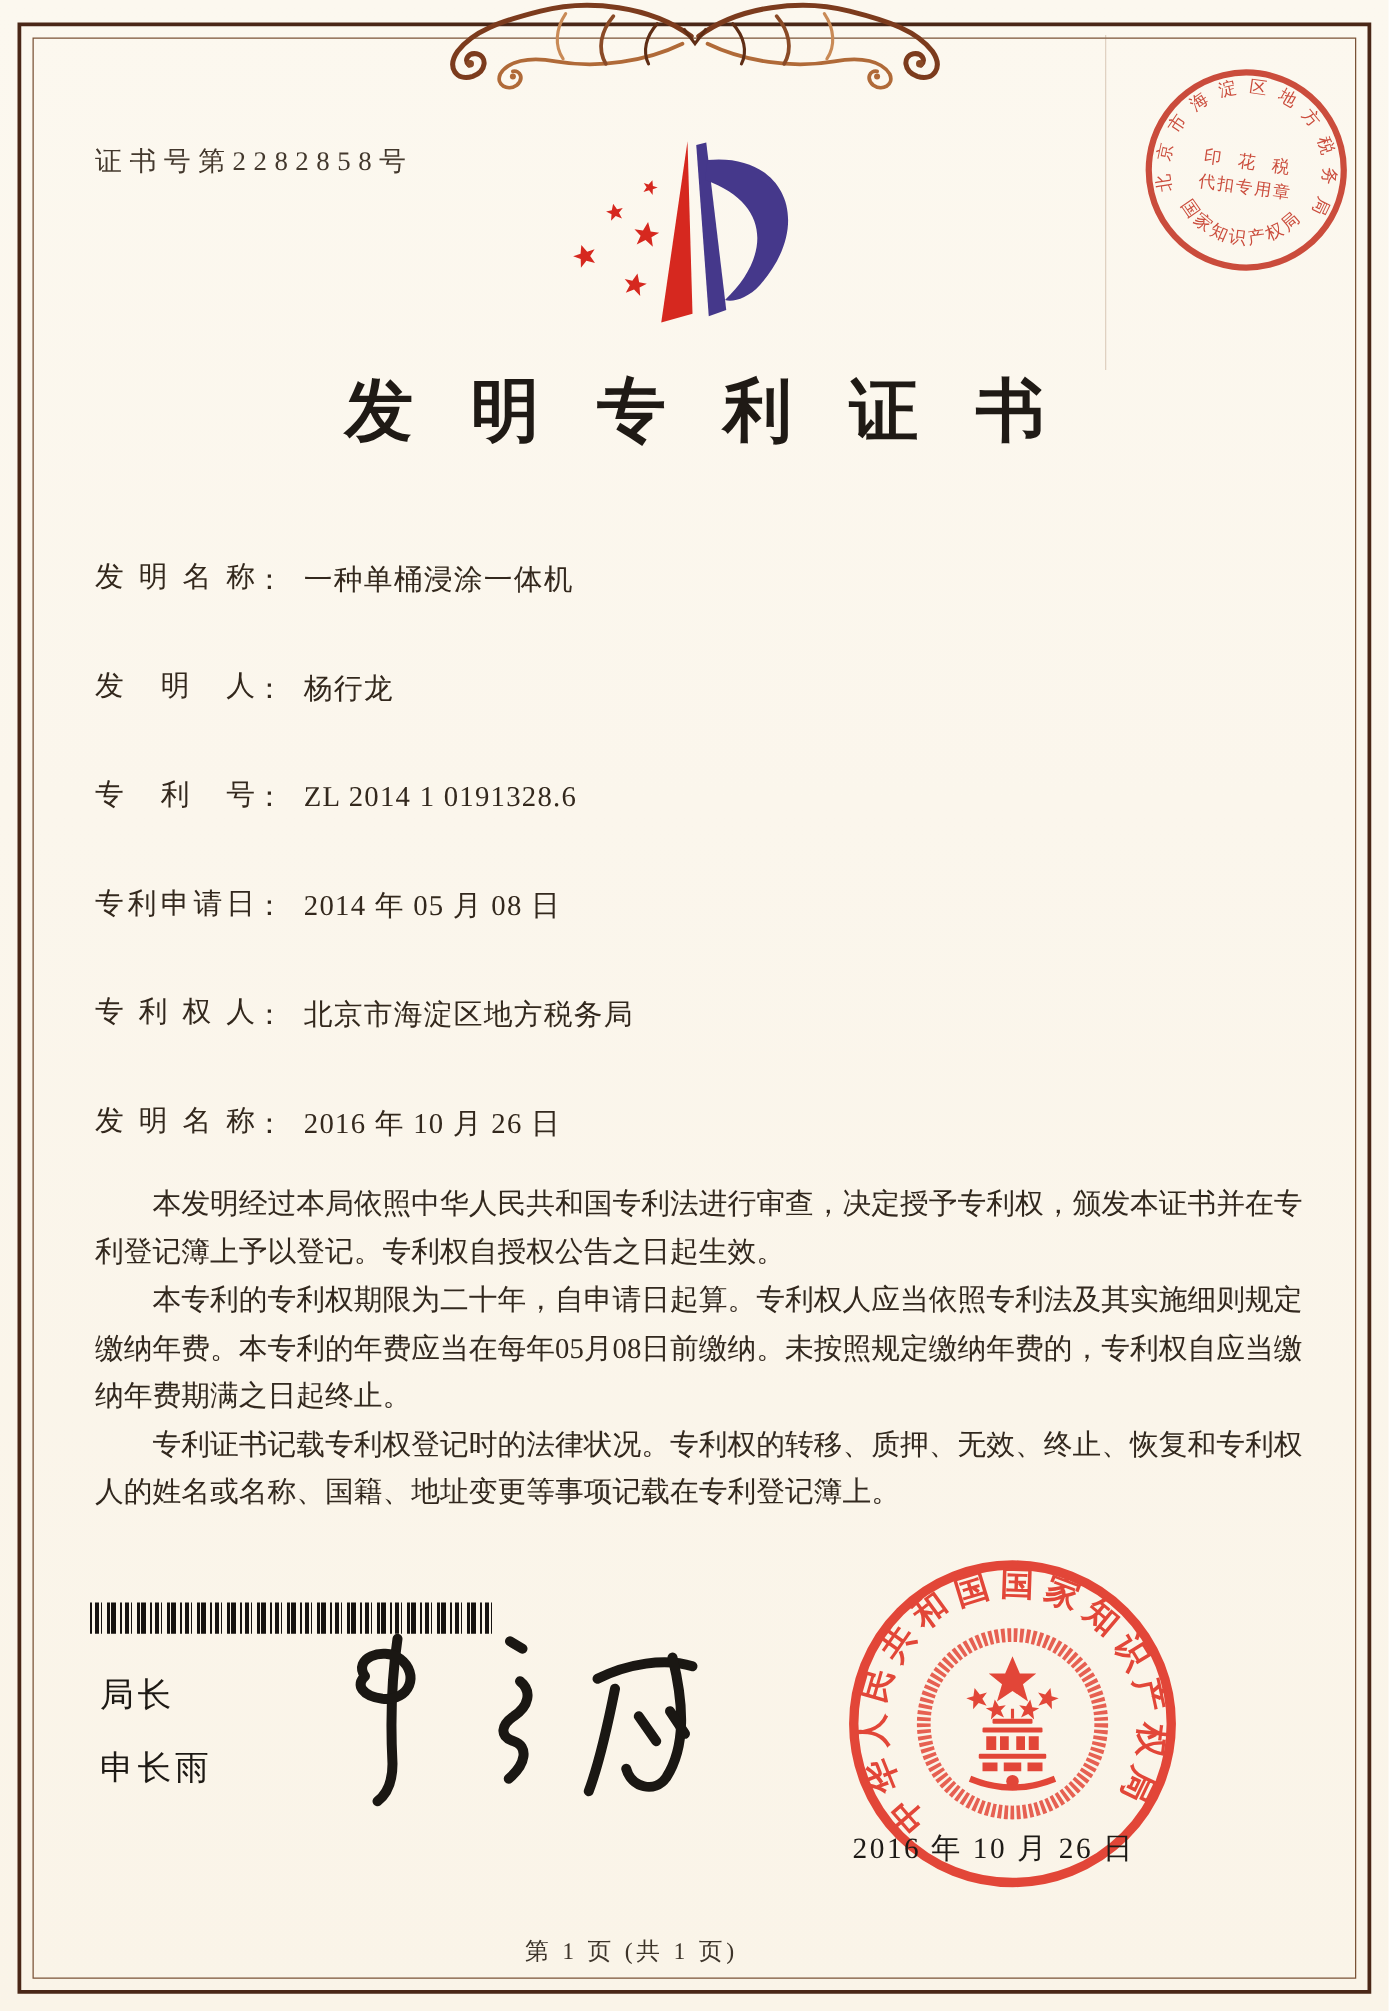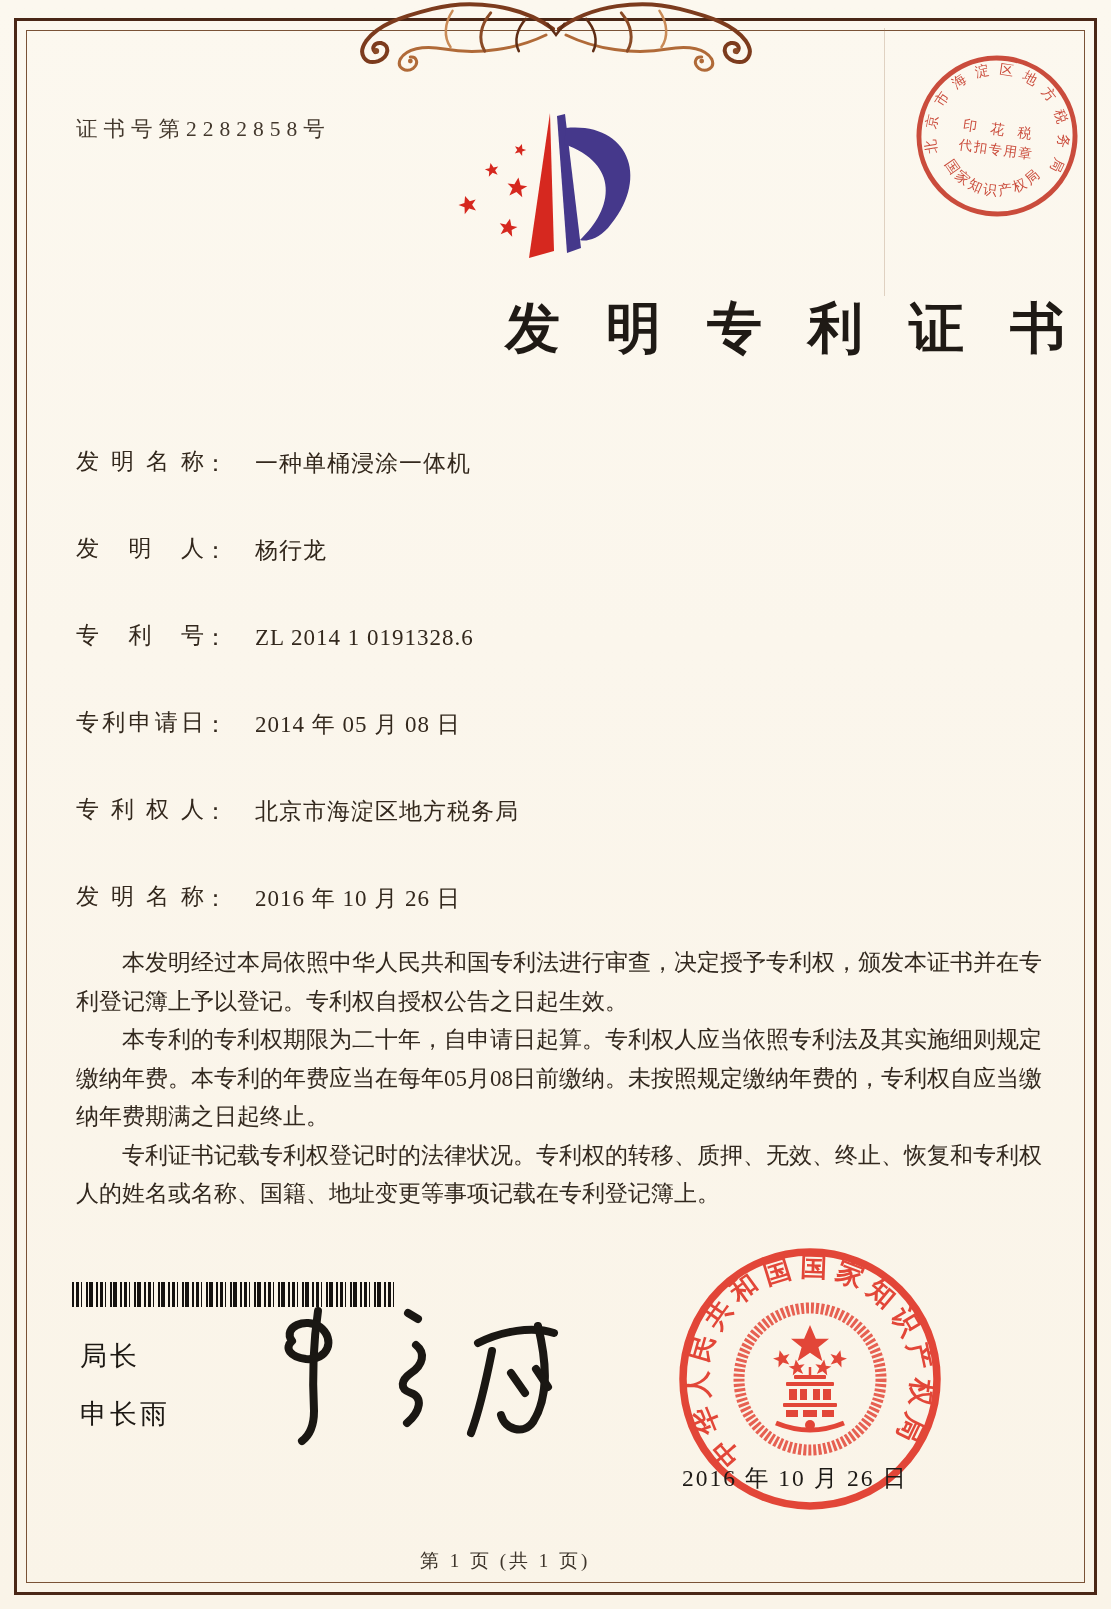--- a/index.html
+++ b/index.html
@@ -12,27 +12,27 @@
     border:3.5px solid #4a2717; pointer-events:none;}
   .frame-inner{position:absolute; left:26px; top:30px; right:26px; bottom:26px;
     border:1.5px solid #7a5236; pointer-events:none;}
   .ornament-top{position:absolute; left:340px; top:-2px; width:432px; height:74px;}
   .scan-crease{position:absolute; left:884px; top:28px; width:1px; height:268px;
     background:rgba(150,110,80,.28);}
   .cert-no{position:absolute; left:76px; top:114px; font-size:21.5px;
     letter-spacing:6px; color:#43382d;}
   .logo{position:absolute; left:450px; top:100px; width:210px; height:170px;}
   .tax-stamp{position:absolute; left:912px; top:51px; width:170px; height:170px; opacity:.88;}
-  .title{position:absolute; left:0; right:0; top:292px; text-align:right;
+  .title{position:absolute; left:0; right:0; top:292px; text-align:center;
     font-size:55px; font-weight:600; letter-spacing:46px; padding-left:46px; color:#1f1a15;}
   .fields{position:absolute; left:76px; top:448px; width:940px;}
   .field-row{line-height:31px; margin-bottom:56px; font-size:23px; color:#33281d; white-space:nowrap;}
   .field-label{display:inline-block; width:128px; text-align:justify; text-align-last:justify; vertical-align:bottom;font-family:Liberation Mono, monospace;}
   .field-colon{display:inline-block;}
-  .field-value{margin-left:28px; letter-spacing:1px;}
+  .field-value{margin-left:16px; letter-spacing:1px;}
   .body-text{position:absolute; left:76px; top:944px; width:966px;}
   .body-text p{margin:0; font-size:23px; line-height:38.5px; text-indent:2em;
     text-align:justify; color:#32281e;}
   .barcode{position:absolute; left:72px; top:1282px; width:322px; height:25px;
     background:repeating-linear-gradient(90deg,
       #151210 0 2px, transparent 2px 4px,
       #151210 4px 7px, transparent 7px 9px,
       #151210 9px 10px, transparent 10px 14px,
       #151210 14px 16px, transparent 16px 17px,
       #151210 17px 21px, transparent 21px 24px);}

